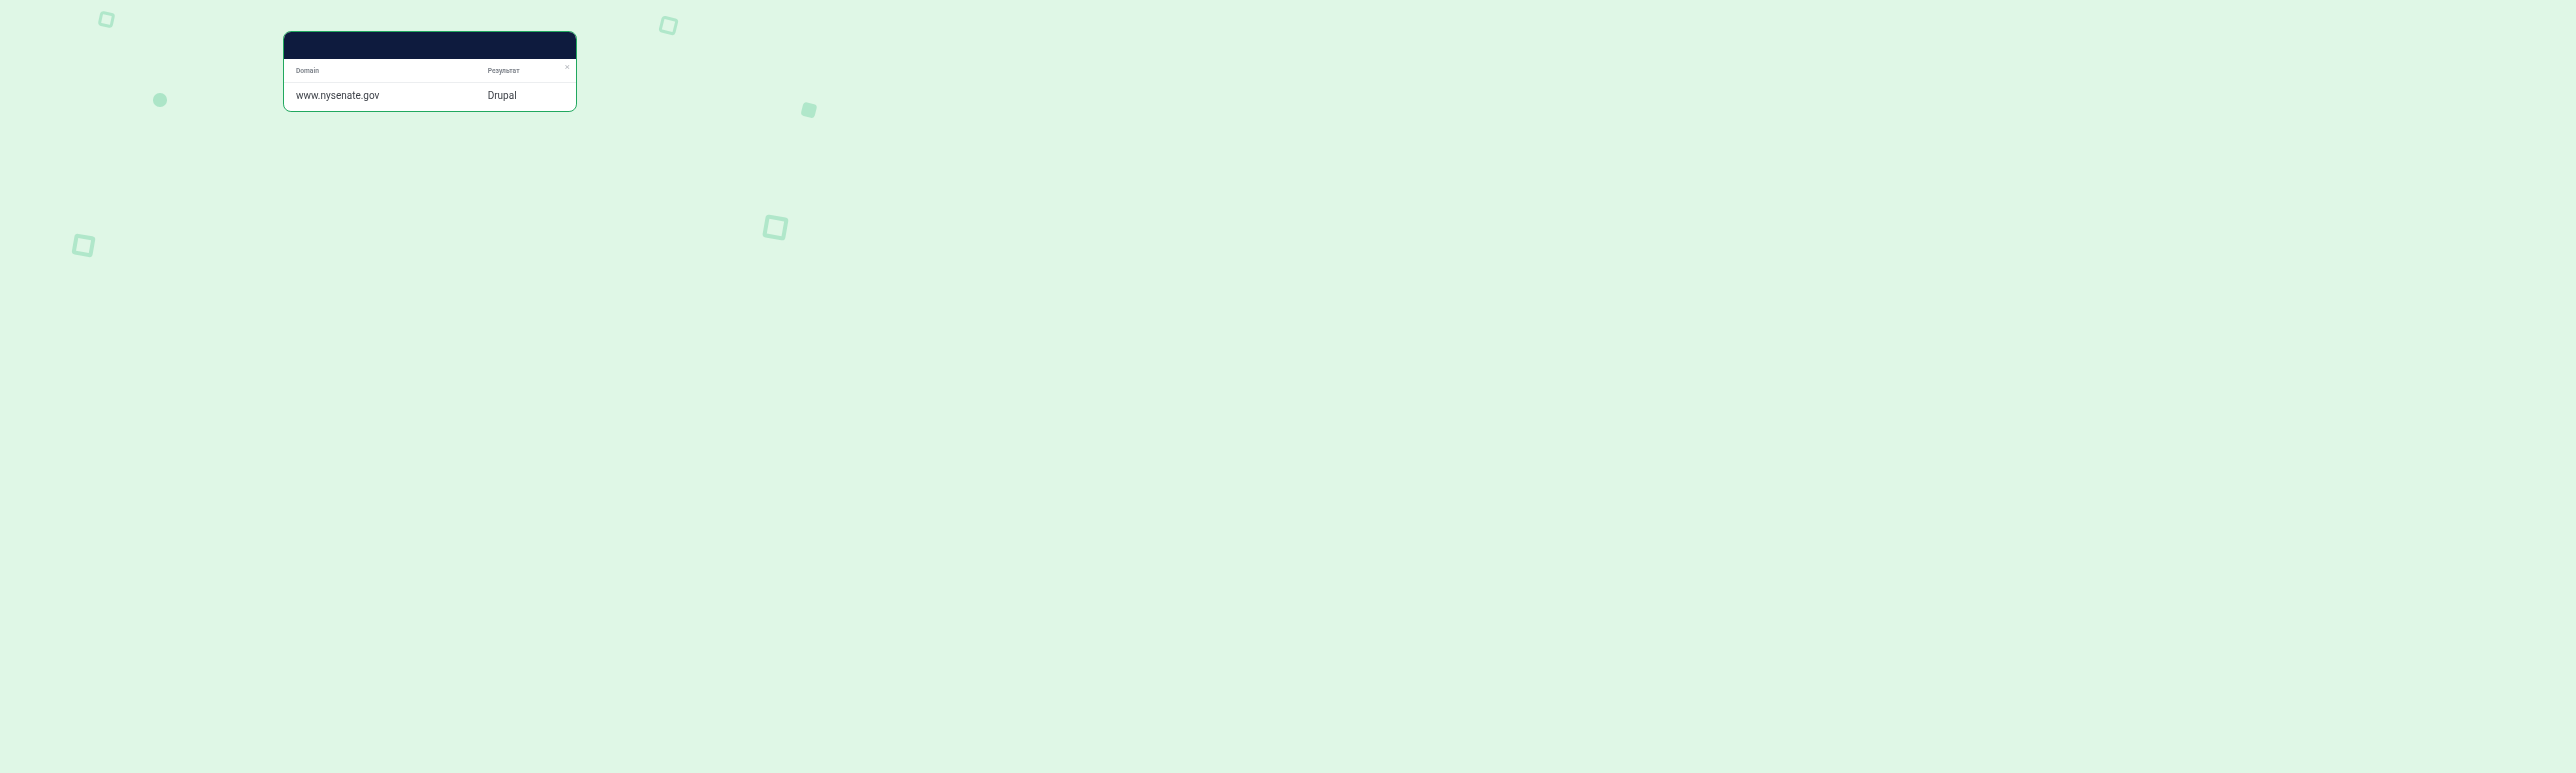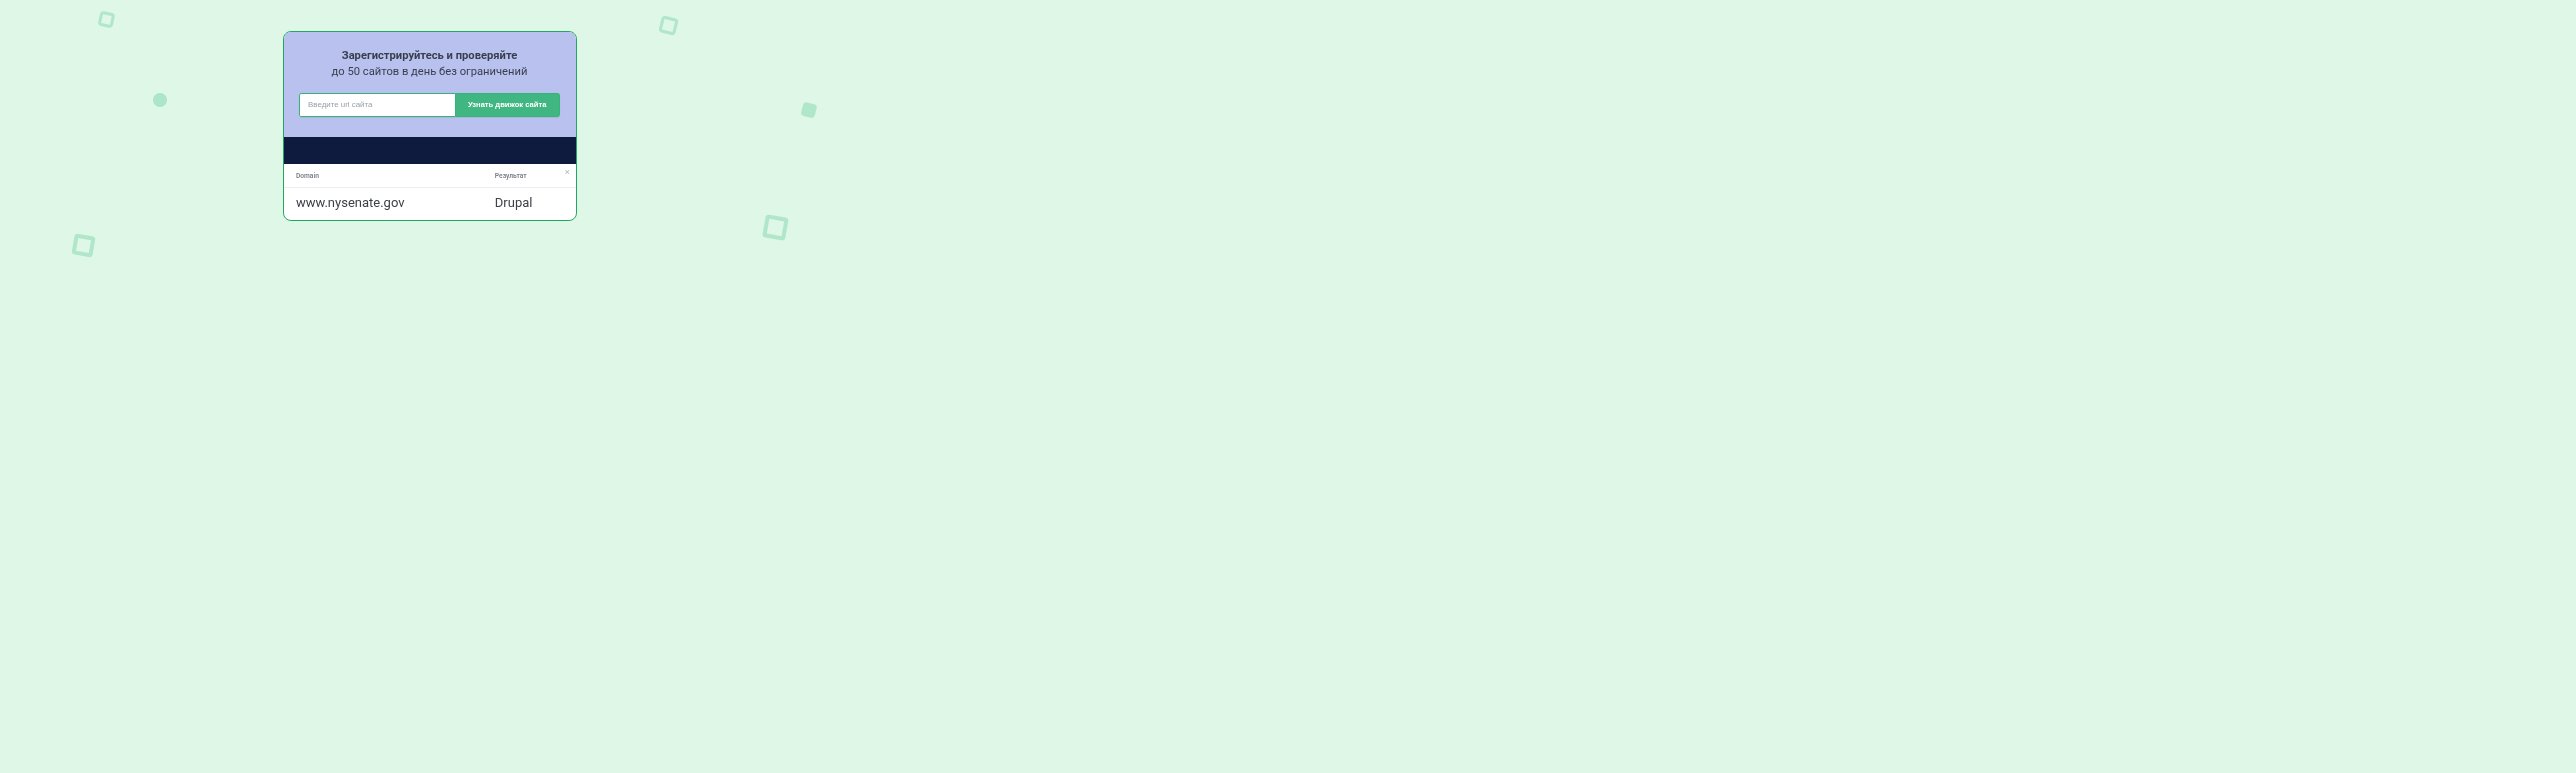--- a/index.html
+++ b/index.html
@@ -118,51 +118,41 @@
 }
 .results-table th {
   text-align: left;
   font-size: 6.7px;
   font-weight: 600;
   color: #7b8088;
   padding: 7.9px 12.4px 6.7px;
   border-bottom: 0.6px solid #eceef0;
 }
 .results-table td {
-  font-size: 13px;
+  font-size: 10px;
   padding: 7.9px 12.4px 10px;
   color: #3d4148;
 }
 .result-value {
   color: #2aa566;
   font-weight: 400;
 }
 </style>
 </head>
 <body>
 
 <div class="deco deco-square-outline d1"></div>
 <div class="deco deco-circle d2"></div>
 <div class="deco deco-square-outline d3"></div>
 <div class="deco deco-square-outline d4"></div>
 <div class="deco deco-square-solid d5"></div>
 <div class="deco deco-square-outline d6"></div>
 
 <div class="card">
 
-  <div class="card-top">
-    <div class="headline">
-      <span class="bold">Зарегистрируйтесь и проверяйте</span>
-      <span class="sub">до 50 сайтов в день без ограничений</span>
-    </div>
-    <div class="input-row">
-      <input class="url-input" type="text" placeholder="Введите url сайта" style="">
-      <button class="submit-btn">Узнать движок сайта</button>
-    </div>
-  </div>
 
   <div class="dark-band"></div>
 
   <div class="results">
     <span class="close-x">×</span>
     <table class="results-table">
       <thead>
         <tr>
           <th>Domain</th>
           <th>Результат</th>

